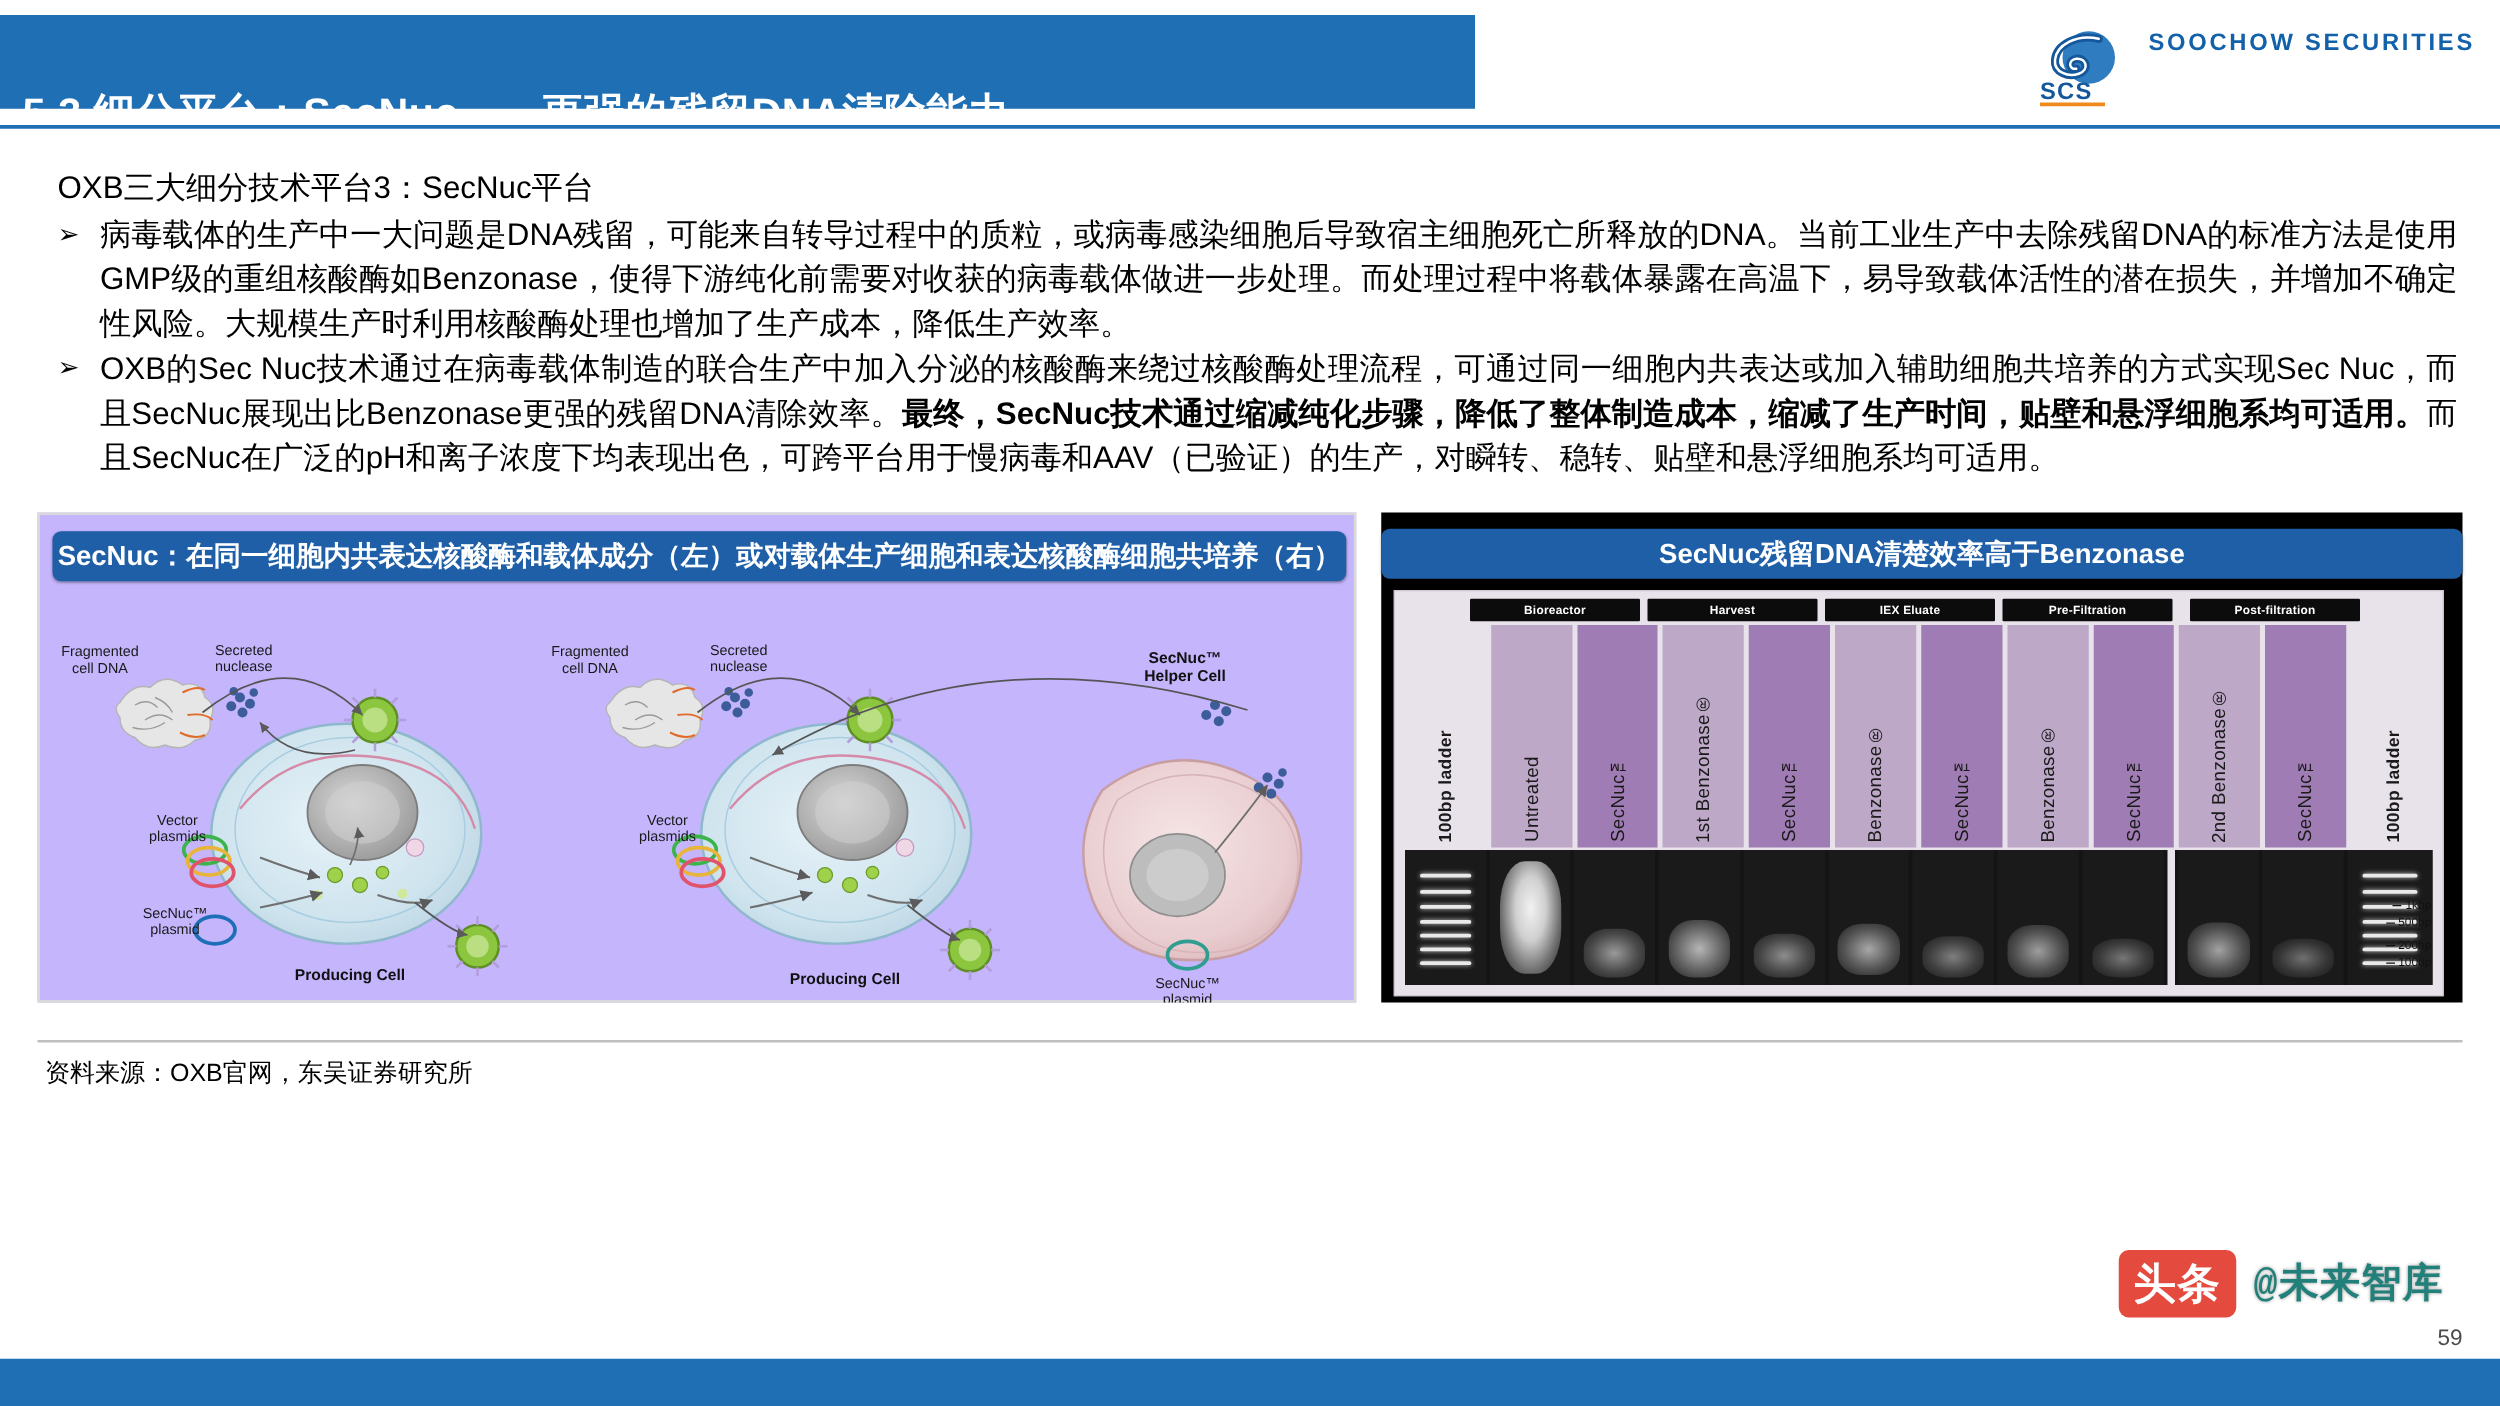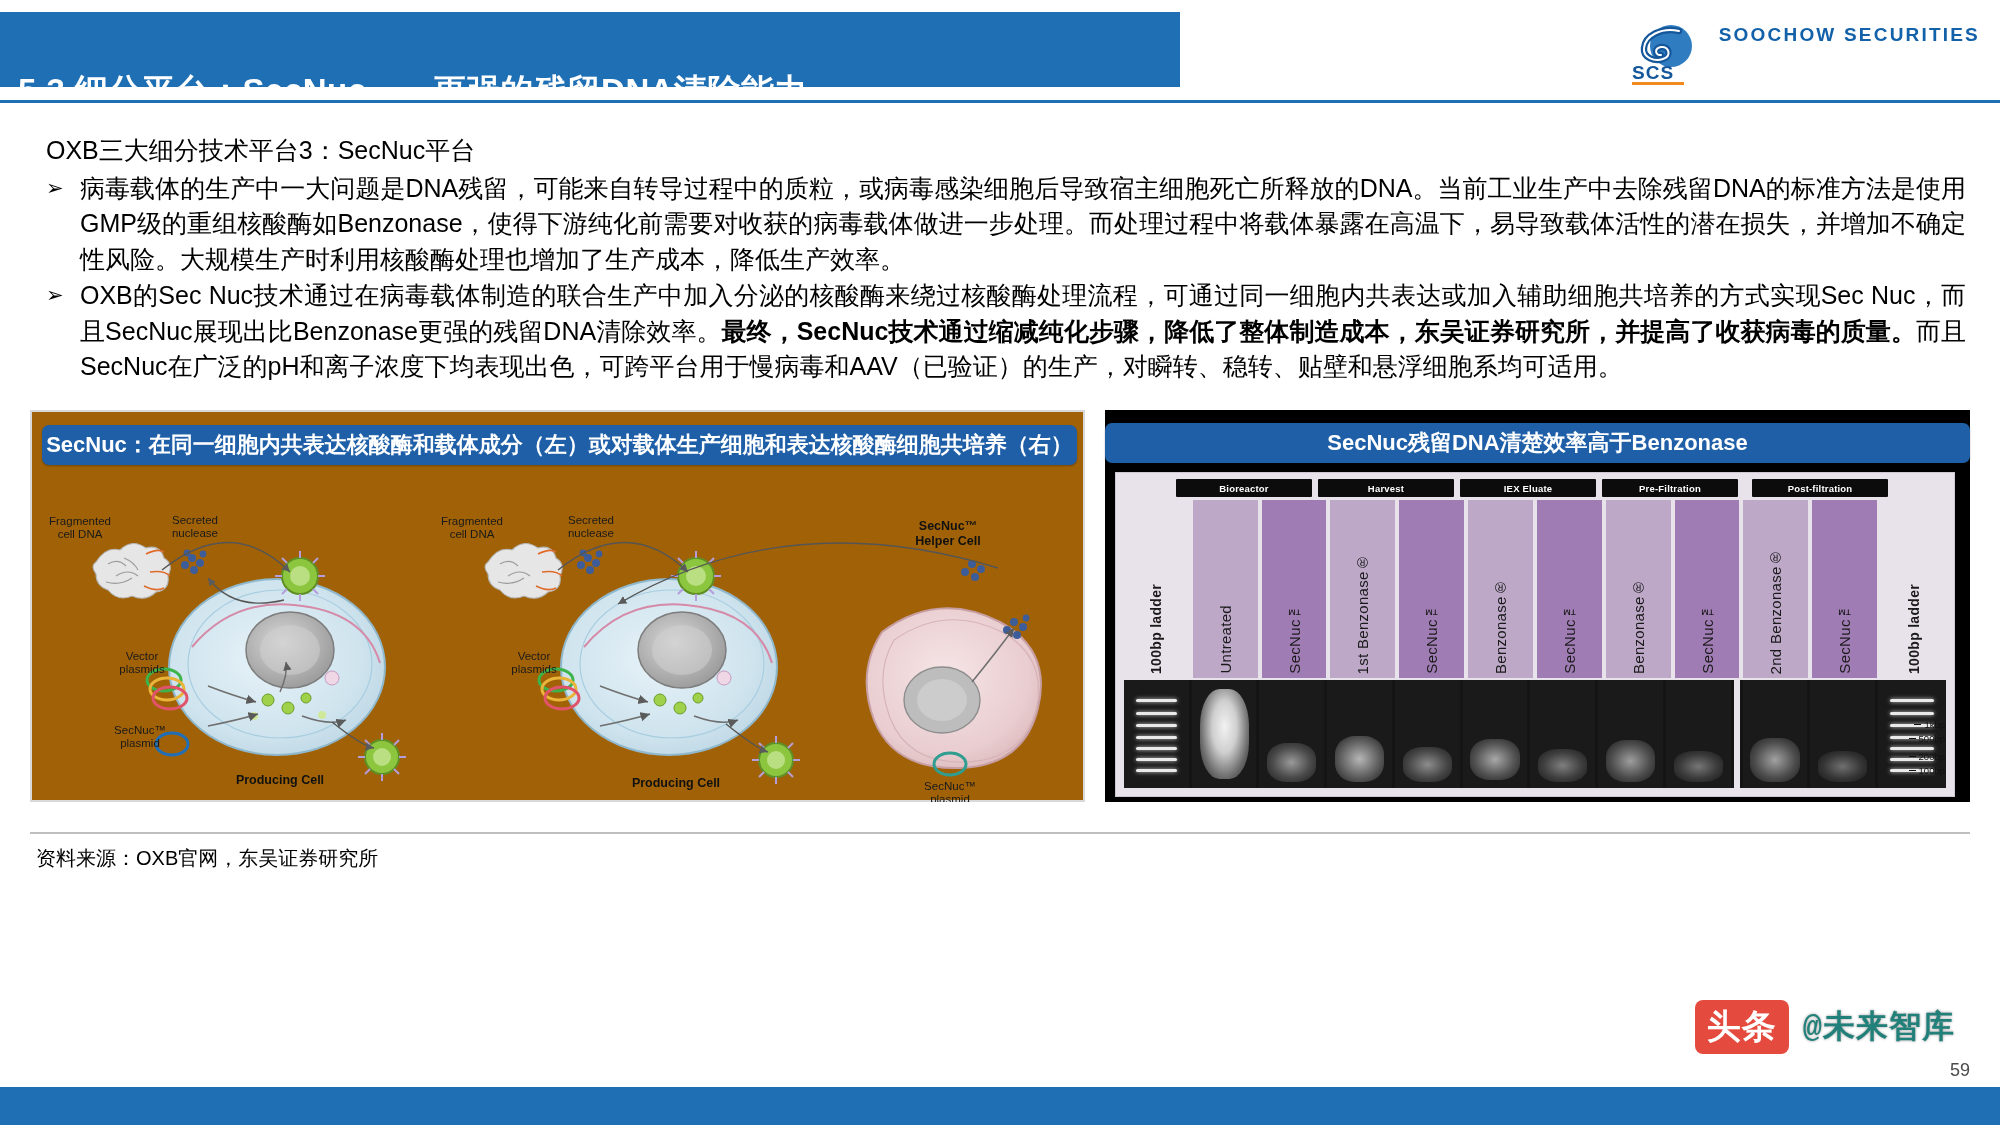--- a/index.html
+++ b/index.html
@@ -105,21 +105,21 @@
     position: absolute;
     top: 410px; left: 30px;
     width: 1940px; height: 415px;
   }
 
   .panel-left {
     position: absolute;
     top: 0; left: 0;
     width: 1055px; height: 392px;
     border: 2px solid #d9d9d9;
-    background: #a16207;
+    background: #c4b5fd;
   }
   .panel-right {
     position: absolute;
     top: 0; left: 1075px;
     width: 865px; height: 392px;
     background: #000000;
   }
 
   .cap-bar {
     background: #1f5fa8;
@@ -355,21 +355,21 @@
   <div class="bullet">
     <div class="bullet-mark">➢</div>
     <div class="bullet-body">
       <span>病毒载体的生产中一大问题是DNA残留，可能来自转导过程中的质粒，或病毒感染细胞后导致宿主细胞死亡所释放的DNA。当前工业生产中去除残留DNA的标准方法是使用GMP级的重组核酸酶如Benzonase，使得下游纯化前需要对收获的病毒载体做进一步处理。而处理过程中将载体暴露在高温下，易导致载体活性的潜在损失，并增加不确定性风险。大规模生产时利用核酸酶处理也增加了生产成本，降低生产效率。</span>
     </div>
   </div>
 
   <div class="bullet">
     <div class="bullet-mark">➢</div>
     <div class="bullet-body">
-      <span>OXB的Sec Nuc技术通过在病毒载体制造的联合生产中加入分泌的核酸酶来绕过核酸酶处理流程，可通过同一细胞内共表达或加入辅助细胞共培养的方式实现Sec Nuc，而且SecNuc展现出比Benzonase更强的残留DNA清除效率。</span><b>最终，SecNuc技术通过缩减纯化步骤，降低了整体制造成本，东吴证券研究所，并提高了收获病毒的质量。</b><span>而且SecNuc在广泛的pH和离子浓度下均表现出色，可跨平台用于慢病毒和AAV（已验证）的生产，对瞬转、稳转、贴壁和悬浮细胞系均可适用。</span>
+      <span>OXB的Sec Nuc技术通过在病毒载体制造的联合生产中加入分泌的核酸酶来绕过核酸酶处理流程，可通过同一细胞内共表达或加入辅助细胞共培养的方式实现Sec Nuc，而且SecNuc展现出比Benzonase更强的残留DNA清除效率。</span><b>最终，SecNuc技术通过缩减纯化步骤，降低了整体制造成本，缩减了生产时间，贴壁和悬浮细胞系均可适用。</b><span>而且SecNuc在广泛的pH和离子浓度下均表现出色，可跨平台用于慢病毒和AAV（已验证）的生产，对瞬转、稳转、贴壁和悬浮细胞系均可适用。</span>
     </div>
   </div>
 </div>
 
 <div class="figures">
 
   <div class="panel-left">
     <div class="cap-bar cap-left">SecNuc：在同一细胞内共表达核酸酶和载体成分（左）或对载体生产细胞和表达核酸酶细胞共培养（右）</div>
 
     <div class="schematic">

